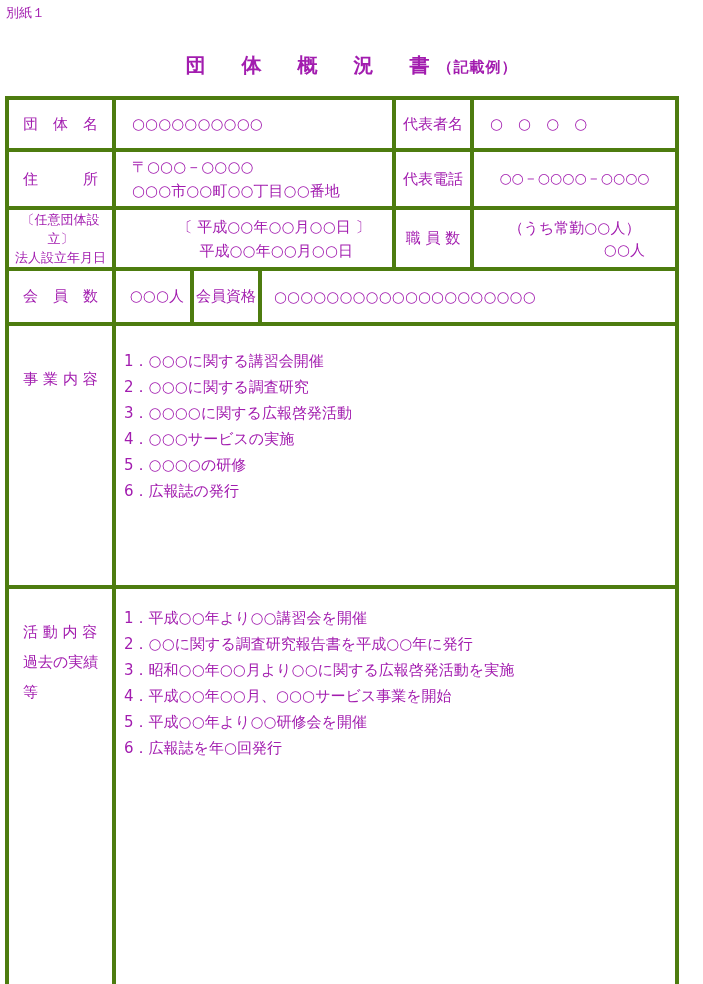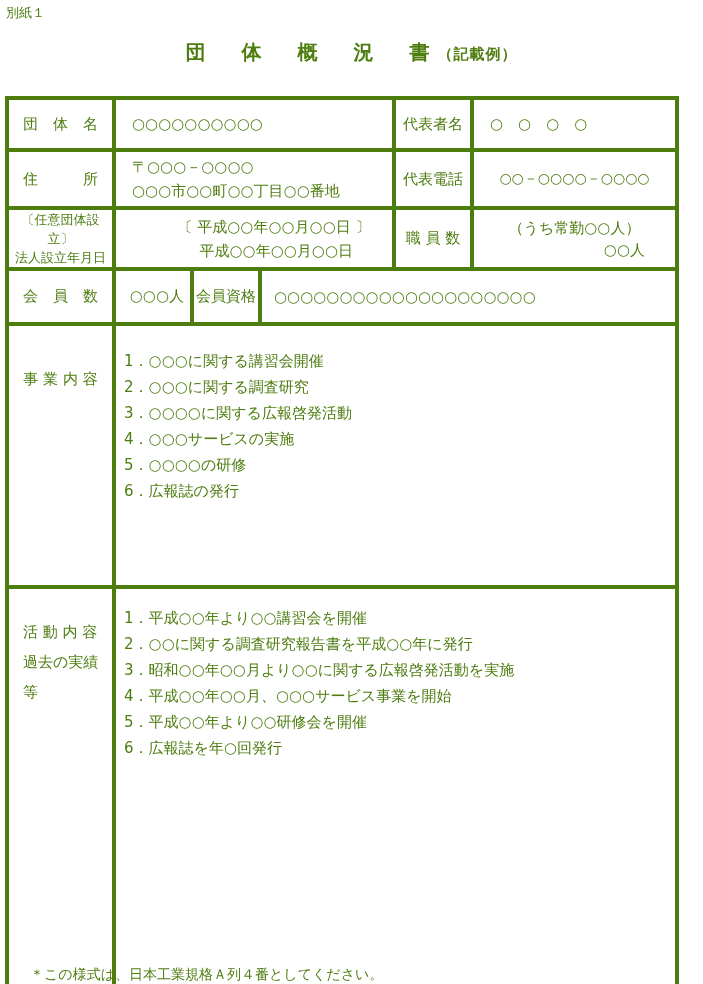--- a/index.html
+++ b/index.html
@@ -1,22 +1,22 @@
 <!DOCTYPE html>
 <html><head>
 <meta charset="utf-8">
 <style>
   html,body { margin:0; padding:0; background:#ffffff; }
   .sheet {
     position:relative; width:703px; height:984px;
-    background:#ffffff; color:#4d7c0f;
+    background:#ffffff; color:#a21caf;
     font-family:"DejaVu Sans", sans-serif;
   }
   .attachment { position:absolute; top:4px; left:6px; font-size:13px; }
-  .title-wrap { position:absolute; top:39px; left:0; width:100%; text-align:center; white-space:nowrap; }
+  .title-wrap { position:absolute; top:52px; left:0; width:100%; text-align:center; white-space:nowrap; }
   .title-main { font-size:20px; font-weight:bold; letter-spacing:8px; }
   .title-note { font-size:15px; font-weight:bold; letter-spacing:1px; }
 
   table.form {
     position:absolute; top:96px; left:5px; width:670px;
     border-collapse:collapse; table-layout:fixed;
     border:2px solid #000;
   }
   td { border:4px solid #4d7c0f; padding:0; font-size:15px; vertical-align:middle; overflow:hidden; }
   tr.r1 { height:52px; } tr.r2 { height:58px; } tr.r3 { height:54px; }
@@ -131,15 +131,14 @@
         <div>2．○○に関する調査研究報告書を平成○○年に発行</div>
         <div>3．昭和○○年○○月より○○に関する広報啓発活動を実施</div>
         <div>4．平成○○年○○月、○○○サービス事業を開始</div>
         <div>5．平成○○年より○○研修会を開催</div>
         <div>6．広報誌を年○回発行</div>
       </td>
     </tr>
   </tbody>
     </table>
 
-  <div class="footer-note">＊この様式は、日本工業規格Ａ列４番としてください。</div>
 
 </div>
 
 </body></html>

